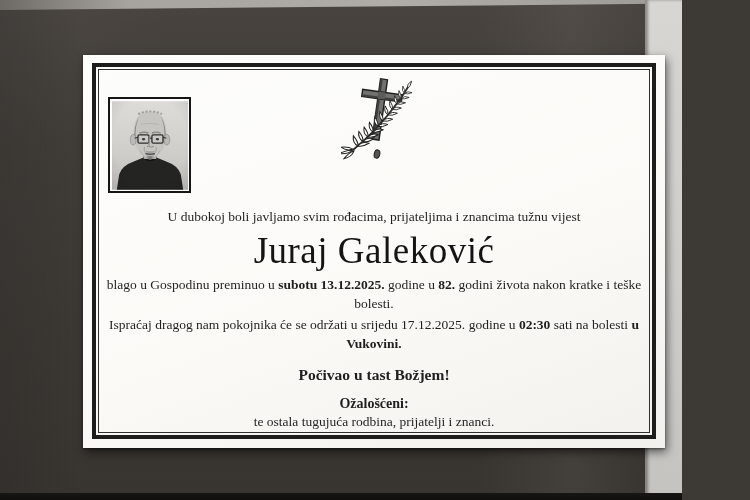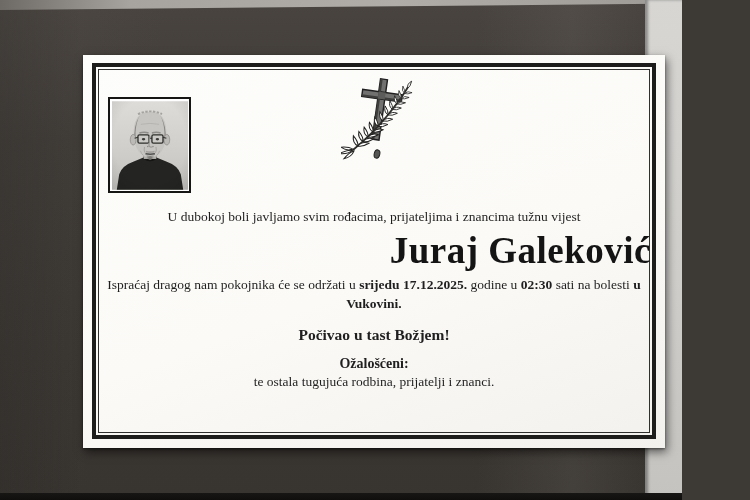--- a/index.html
+++ b/index.html
@@ -53,22 +53,22 @@
   .emblem{
     position:absolute;left:258px;top:19px;width:78px;height:92px;
   }
   .emblem svg{display:block;width:100%;height:100%;}
   .text-block{
     position:absolute;left:14px;right:14px;top:152px;
     text-align:center;color:#1f1f1f;
   }
   .intro{font-size:13.5px;line-height:19px;}
   .name{
-    font-size:37px;font-weight:700;letter-spacing:0.5px;color:#141414;
-    line-height:44px;margin-top:3px;text-align:right;
+    font-size:37px;font-weight:400;letter-spacing:0.5px;color:#141414;
+    line-height:44px;margin-top:3px;
   }
   .details{font-size:13.5px;line-height:18.5px;margin-top:3px;}
   .rip{font-size:15.5px;font-weight:700;margin-top:13px;}
   .mourners-label{font-size:14px;font-weight:700;margin-top:12px;}
   .mourners{font-size:13.5px;line-height:18.5px;margin-top:1px;}
 </style>
 </head>
 <body>
 
 <div class="scene">
@@ -188,19 +188,20 @@
         <use href="#leaf" transform="translate(63.5,19.5) rotate(4) scale(0.68)"></use>
         <use href="#leaf" transform="translate(66.5,14.5) rotate(-50) scale(0.75)"></use>
 
         <ellipse cx="36" cy="80" rx="2.8" ry="4.2" transform="rotate(14 36 80)" fill="#555553" stroke="#222220" stroke-width="1"></ellipse>
       </svg>
     </div>
 
     <div class="text-block">
       <div class="intro">U dubokoj boli javljamo svim rođacima, prijateljima i znancima tužnu vijest</div>
       <div class="name">Juraj Galeković</div>
-      <div class="details"><span>Ispraćaj dragog nam pokojnika će se održati u </span><span style="font-weight: 700;">srijedu 17.12.2025.</span><span> godine u </span><span style="font-weight: 700;">02:30</span><span> sati na bolesti </span><span style="font-weight: 700;">u Vukovini.</span></div>
+      <div class="details"><span>blago u Gospodinu preminuo u </span><span style="font-weight: 700;">subotu 13.12.2025.</span><span> godine u </span><span style="font-weight: 700;">82.</span><span> godini života nakon kratke i teške bolesti.</span></div>
+      <div class="details"><span>Ispraćaj dragog nam pokojnika će se održati u </span><span style="font-weight: 400;">srijedu 17.12.2025.</span><span> godine u </span><span style="font-weight: 700;">02:30</span><span> sati na bolesti </span><span style="font-weight: 700;">u Vukovini.</span></div>
       <div class="rip">Počivao u tast Božjem!</div>
       <div class="mourners-label">Ožalošćeni:</div>
       <div class="mourners">te ostala tugujuća rodbina, prijatelji i znanci.</div>
     </div>
   </div>
 </div>
 
 </body></html>

